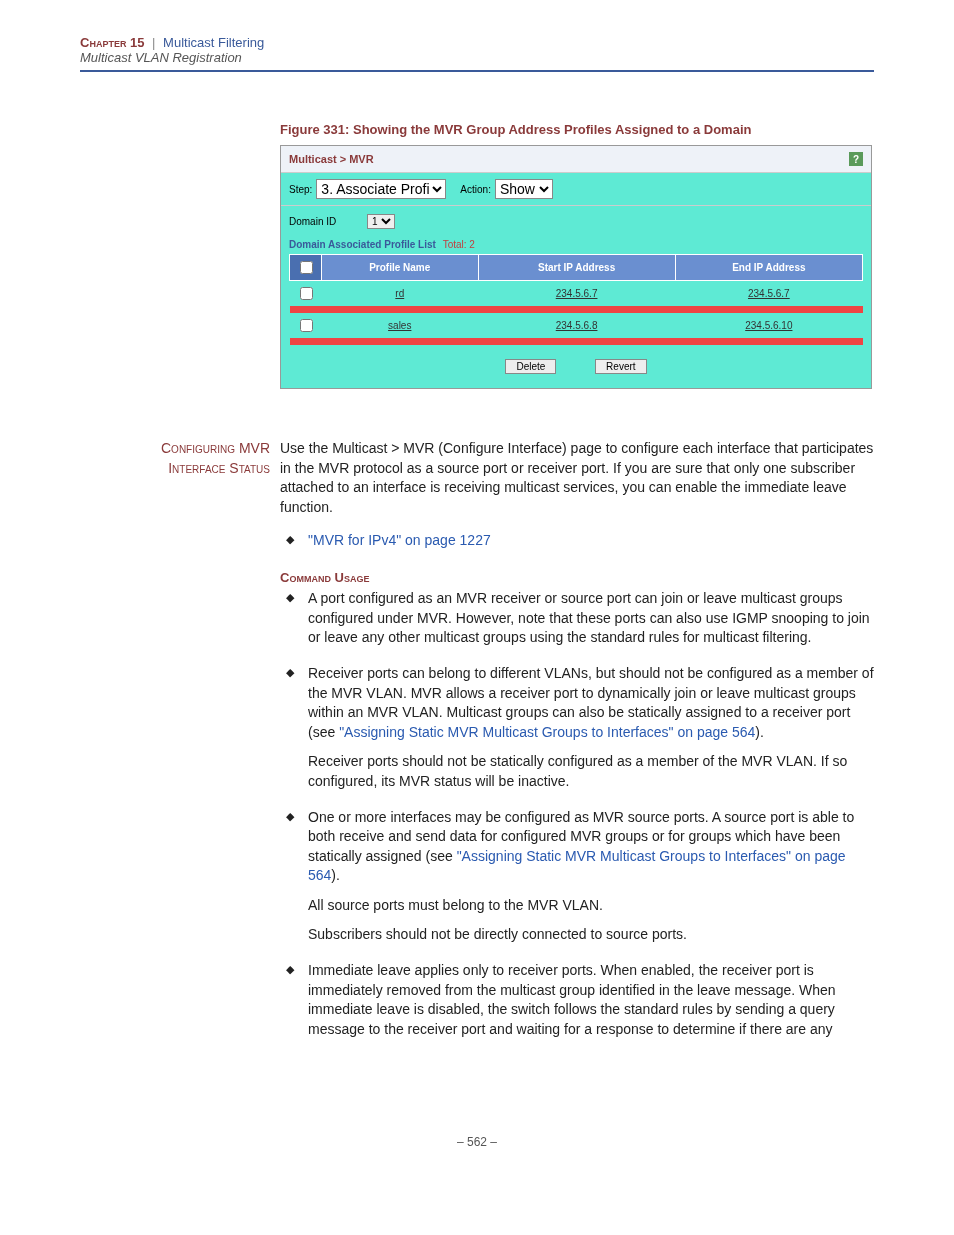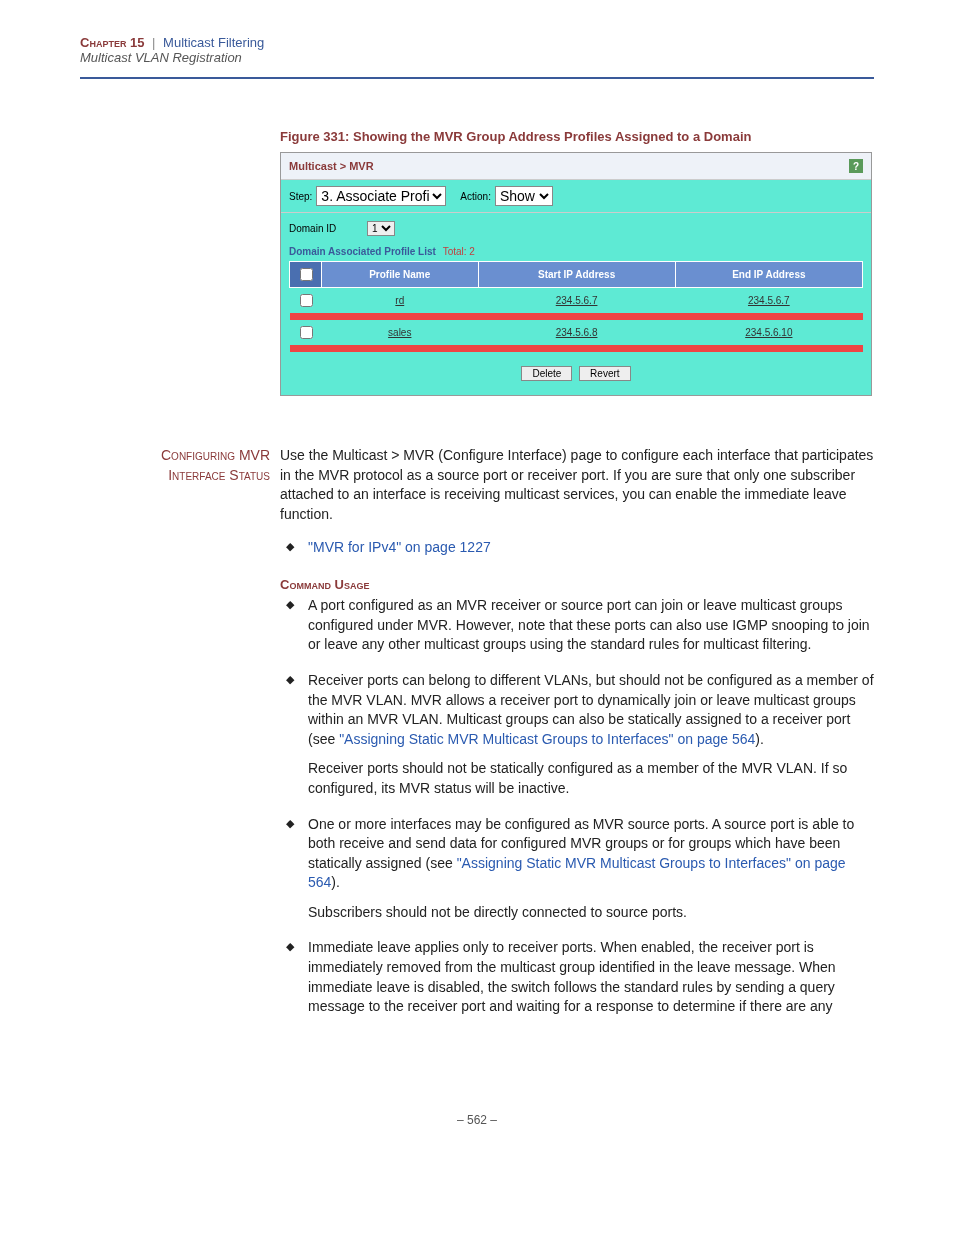--- a/index.html
+++ b/index.html
@@ -7,21 +7,21 @@
     padding: 0;
     font-family: Verdana, Arial, sans-serif;
     background: #fff;
     width: 954px;
   }
   .page {
     padding: 35px 80px 40px 80px;
   }
   .header-bar {
     border-bottom: 2px solid #3a5a9a;
-    padding-bottom: 12px;
+    padding-bottom: 5px;
     margin-bottom: 8px;
   }
   .header-line1 {
     font-size: 13px;
     color: #3a5a9a;
   }
   .header-line1 .chapter {
     color: #8a3a3a;
     font-weight: bold;
     font-variant: small-caps;
@@ -136,21 +136,21 @@
   }
   .ss-buttons {
     text-align: center;
     margin-top: 14px;
   }
   .ss-buttons button {
     font-size: 10px;
     padding: 1px 10px;
     border: 1px solid #888;
     background: #eee;
-    margin: 0 2px;
+    margin: 0 18px;
   }
   .content-row {
     display: flex;
     margin-top: 50px;
     gap: 10px;
   }
   .side-label {
     width: 190px;
     flex-shrink: 0;
     text-align: right;
@@ -298,20 +298,21 @@
       <ul class="bullets">
         <li>
           <span>A port configured as an MVR receiver or source port can join or leave multicast groups configured under MVR. However, note that these ports can also use IGMP snooping to join or leave any other multicast groups using the standard rules for multicast filtering.</span>
         </li>
         <li>
           <span>Receiver ports can belong to different VLANs, but should not be configured as a member of the MVR VLAN. MVR allows a receiver port to dynamically join or leave multicast groups within an MVR VLAN. Multicast groups can also be statically assigned to a receiver port (see </span><span class="link">"Assigning Static MVR Multicast Groups to Interfaces" on page 564</span><span>).</span>
           <p>Receiver ports should not be statically configured as a member of the MVR VLAN. If so configured, its MVR status will be inactive.</p>
         </li>
         <li>
           <span>One or more interfaces may be configured as MVR source ports. A source port is able to both receive and send data for configured MVR groups or for groups which have been statically assigned (see </span><span class="link">"Assigning Static MVR Multicast Groups to Interfaces" on page 564</span><span>).</span>
+          <p>All source ports must belong to the MVR VLAN.</p>
           <p>Subscribers should not be directly connected to source ports.</p>
         </li>
         <li>
           <span>Immediate leave applies only to receiver ports. When enabled, the receiver port is immediately removed from the multicast group identified in the leave message. When immediate leave is disabled, the switch follows the standard rules by sending a query message to the receiver port and waiting for a response to determine if there are any</span>
         </li>
       </ul>
     </div>
   </div>
 
   <div class="page-number">–  562  –</div>

